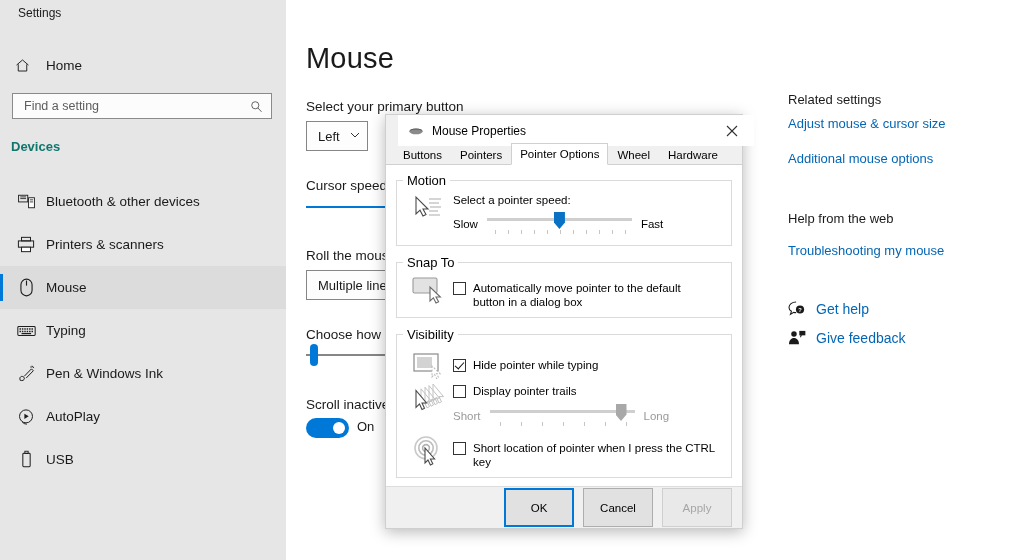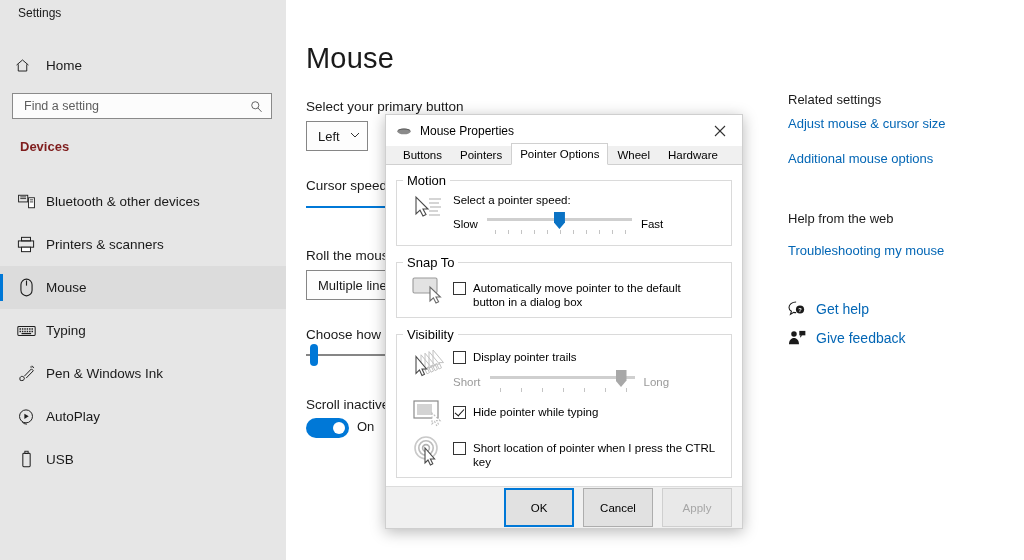--- a/index.html
+++ b/index.html
@@ -36,22 +36,22 @@
   }
   .search-box input {
     border: 0; outline: none; background: transparent;
     font-family: "Liberation Sans", sans-serif;
     font-size: 12.5px; color: #555; width: 218px; margin-left: 9px;
   }
   .search-box input::placeholder { color: #5d5d5d; }
   .search-box .sico { margin-left: auto; margin-right: 8px; color: #444; display:flex; }
 
   .group-title {
-    position: absolute; left: 20px; top: 139px;
-    font-size: 13px; font-weight: bold; color: #7f1d1d;
+    position: absolute; left: 11px; top: 139px;
+    font-size: 13px; font-weight: bold; color: #0f766e;
   }
 
   .nav { position: absolute; left: 0; top: 180px; width: 286px; }
   .nav-item {
     position: relative; height: 43px; display: flex; align-items: center;
     padding-left: 14px; cursor: default;
   }
   .nav-item .ico {
     width: 24px; height: 22px; display: flex; align-items: center; justify-content: center;
     color: #1d1d1d;
@@ -110,21 +110,21 @@
   .rail-icon-link .lbl { font-size: 14px; color: #0366b5; margin-left: 6px; }
 
   
   .dialog {
     position: absolute; left: 385px; top: 114px; width: 358px; height: 415px;
     background: #f0f0f0; border: 1px solid #cfcfcf;
     box-shadow: 0 3px 14px rgba(0,0,0,.28);
     font-size: 11.5px; color: #000;
   }
   .dlg-title {
-    position: absolute; left: 0; top: 0; width: 100%; height: 31px;
+    position: absolute; left: 12px; top: 0; width: 100%; height: 31px;
     background: #ffffff; display: flex; align-items: center;
   }
   .dlg-title .ico { margin-left: 10px; display: flex; }
   .dlg-title .txt { margin-left: 8px; font-size: 12px; color: #000; }
   .dlg-close {
     margin-left: auto; width: 45px; height: 31px;
     display: flex; align-items: center; justify-content: center;
     color: #333; font-size: 12px;
   }
   .tabstrip {
@@ -487,20 +487,36 @@
               <span class="cbbox"></span>
               <span class="cblabel" style="max-width:218px;">Automatically move pointer to the default button in a dialog box</span>
             </div>
           </div>
         </div>
       </fieldset>
 
       <fieldset class="grp">
         <legend>Visibility</legend>
 
+        <div class="row" style="margin-top:4px;">
+          <div class="glyph">
+            <svg width="38" height="30" viewBox="0 0 38 30">
+              <rect x="4" y="2" width="24" height="17" fill="#fff" stroke="#8a8a8a" stroke-width="1.2"></rect>
+              <rect x="7" y="5" width="15" height="11" fill="#d3d3d3"></rect>
+              <path d="M22 14 L22 25 L24.6 22.4 L26.6 26.6 L28.6 25.6 L26.6 21.6 L30 21.6 Z" fill="#fff" stroke="#bcbcbc" stroke-width="1.1" stroke-dasharray="2 1.6"></path>
+            </svg>
+          </div>
+          <div class="fields">
+            <div class="cb" style="margin-top:6px;">
+              <span class="cbbox checked"></span>
+              <span class="cblabel">Hide pointer while typing</span>
+            </div>
+          </div>
+        </div>
+
         <div class="row">
           <div class="glyph">
             <svg width="40" height="34" viewBox="0 0 40 34">
               <g stroke="#c2c2c2" stroke-width="1" fill="none">
                 <path d="M24 2 L24 19 L27.5 15.5 L30 21 L32.5 19.8 L30 14.6 L34.5 14.6 Z"></path>
                 <path d="M20 3.6 L20 20.6 L23.5 17.1 L26 22.6 L28.5 21.4 L26 16.2 L30.5 16.2 Z"></path>
                 <path d="M16 5.2 L16 22.2 L19.5 18.7 L22 24.2 L24.5 23 L22 17.8 L26.5 17.8 Z"></path>
                 <path d="M12 6.8 L12 23.8 L15.5 20.3 L18 25.8 L20.5 24.6 L18 19.4 L22.5 19.4 Z"></path>
               </g>
               <path d="M7 8.4 L7 25.4 L10.5 21.9 L13 27.4 L15.5 26.2 L13 21 L17.5 21 Z" fill="#fff" stroke="#4a4a4a" stroke-width="1.1"></path>
@@ -522,36 +538,20 @@
                 <span class="tick" style="left:94px"></span>
                 <span class="tick" style="left:115px"></span>
                 <span class="tick" style="left:136px"></span>
                 <span class="thumb grey" style="left:126px"></span>
               </span>
               <span class="end dim">Long</span>
             </div>
           </div>
         </div>
 
-        <div class="row" style="margin-top:4px;">
-          <div class="glyph">
-            <svg width="38" height="30" viewBox="0 0 38 30">
-              <rect x="4" y="2" width="24" height="17" fill="#fff" stroke="#8a8a8a" stroke-width="1.2"></rect>
-              <rect x="7" y="5" width="15" height="11" fill="#d3d3d3"></rect>
-              <path d="M22 14 L22 25 L24.6 22.4 L26.6 26.6 L28.6 25.6 L26.6 21.6 L30 21.6 Z" fill="#fff" stroke="#bcbcbc" stroke-width="1.1" stroke-dasharray="2 1.6"></path>
-            </svg>
-          </div>
-          <div class="fields">
-            <div class="cb" style="margin-top:6px;">
-              <span class="cbbox checked"></span>
-              <span class="cblabel">Hide pointer while typing</span>
-            </div>
-          </div>
-        </div>
-
         <div class="row" style="margin-top:6px;">
           <div class="glyph">
             <svg width="38" height="32" viewBox="0 0 38 32">
               <circle cx="16" cy="13" r="11" fill="none" stroke="#c9c9c9" stroke-width="1.6"></circle>
               <circle cx="16" cy="13" r="7.2" fill="none" stroke="#bdbdbd" stroke-width="1.6"></circle>
               <circle cx="16" cy="13" r="3.4" fill="none" stroke="#b2b2b2" stroke-width="1.6"></circle>
               <path d="M15 13 L15 28 L18 25 L20.4 30 L22.8 28.8 L20.4 24 L24.6 24 Z" fill="#fff" stroke="#4a4a4a" stroke-width="1.1"></path>
             </svg>
           </div>
           <div class="fields">

